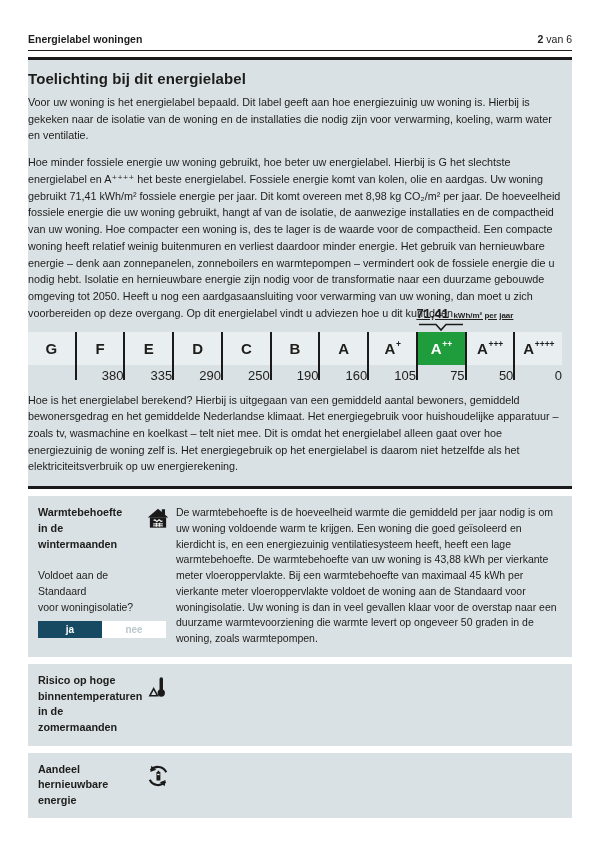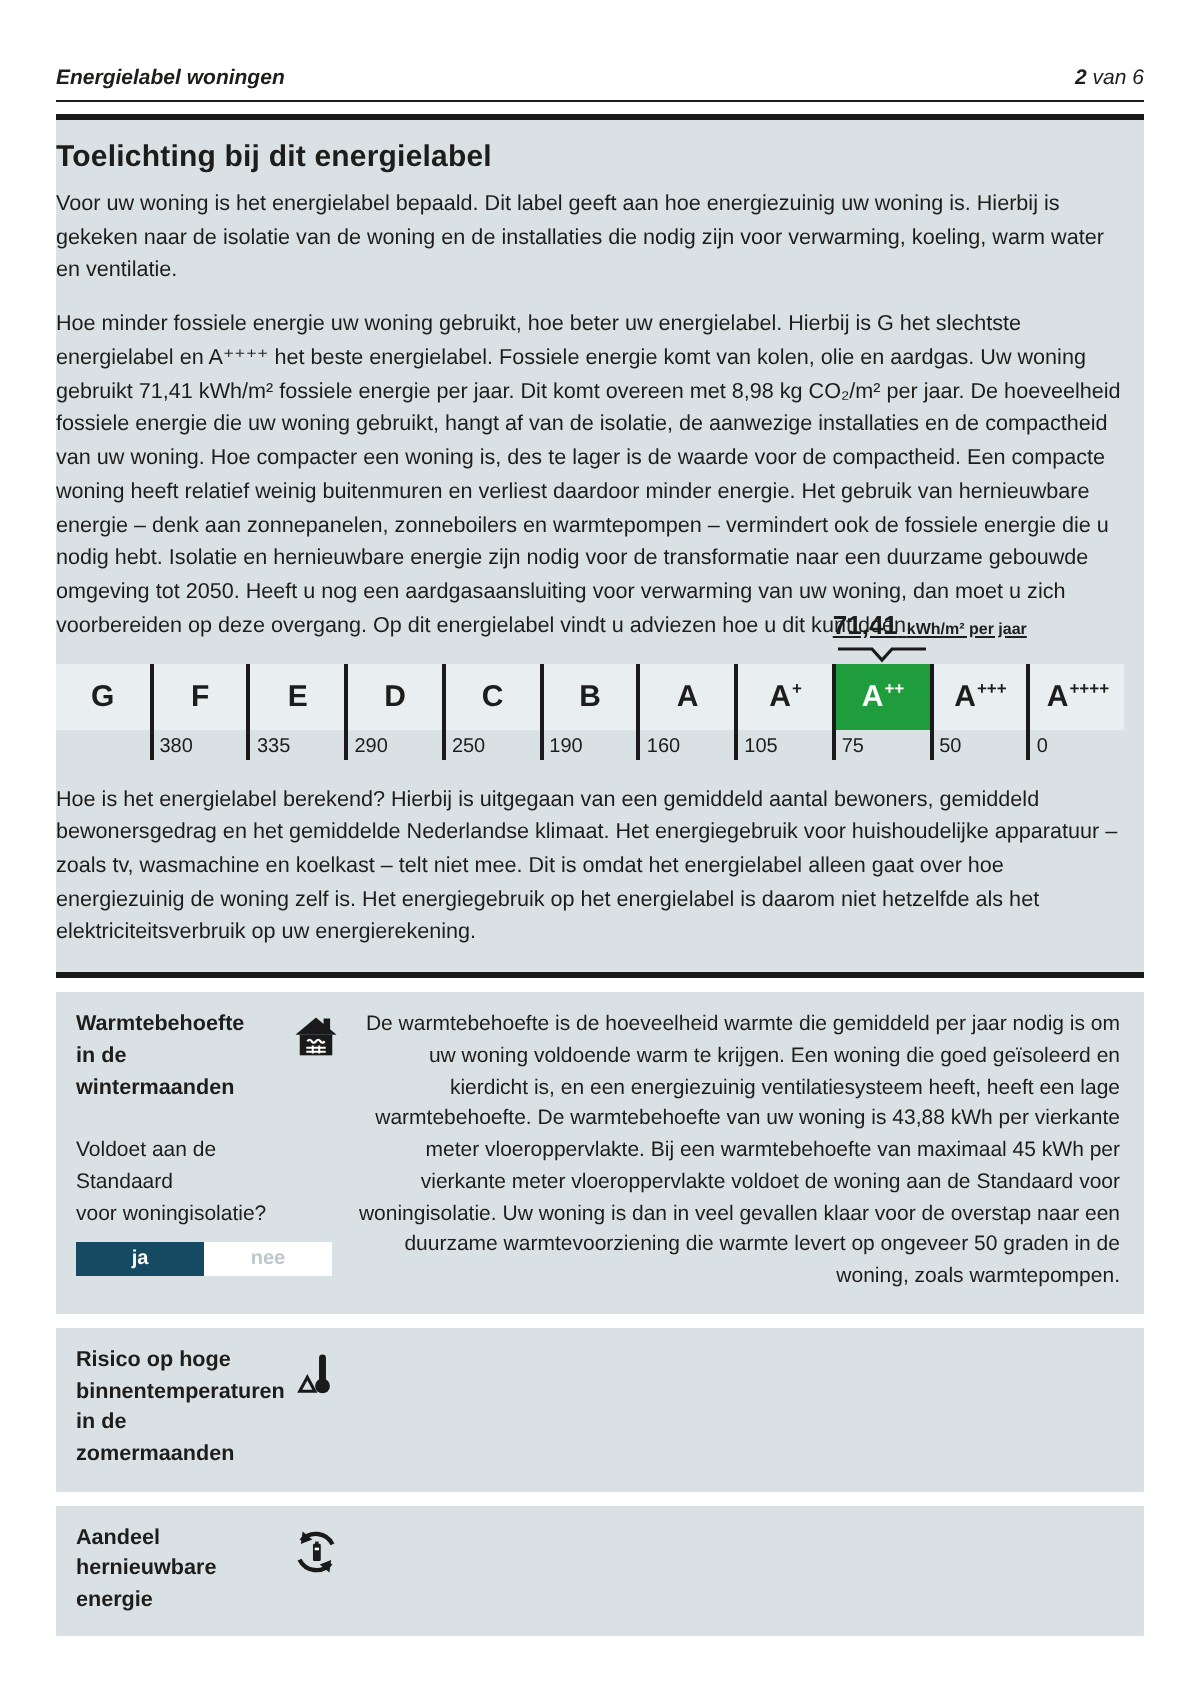--- a/index.html
+++ b/index.html
@@ -6,21 +6,21 @@
   body{
     width:600px;height:848px;overflow:hidden;background:#ffffff;
     font-family:"Liberation Sans","DejaVu Sans",sans-serif;color:#1d1d1b;
     -webkit-font-smoothing:antialiased;
   }
   .page{padding:33px 28px 0 28px;}
 
   
   .doc-header{
     display:flex;justify-content:space-between;align-items:baseline;
-    font-size:10.5px;padding-bottom:5px;border-bottom:1px solid #1d1d1b;font-style:italic;
+    font-size:10.5px;padding-bottom:5px;border-bottom:1px solid #1d1d1b;
   }
   .doc-header .left{font-weight:bold;}
   .doc-header .pagenum{font-weight:bold;}
   .doc-header .pagesuffix{font-weight:normal;}
 
   
   .section-main{
     margin-top:6px;background:#dae1e4;
     border-top:3px solid #1a1a1a;border-bottom:3px solid #1a1a1a;
     padding:9px 10px 11px 0;
@@ -41,31 +41,31 @@
 
   .bands{display:flex;}
   .band{flex:1;border-left:2px solid #1a1a1a;}
   .band:first-child{border-left:none;}
   .band-letter{
     height:33px;background:#e9eef0;display:flex;align-items:center;justify-content:center;
     font-size:15px;font-weight:bold;
   }
   .band-letter sup{font-size:8.5px;line-height:0;position:relative;top:-4px;left:.5px;}
   .band.hl .band-letter{background:#1f9c3b;color:#ffffff;}
-  .band-num{height:15px;font-size:10px;padding:3px 0 0 3px;box-sizing:border-box;}
+  .band-num{height:15px;font-size:13px;padding:3px 0 0 3px;box-sizing:border-box;text-align:right;}
 
   
   .section{
     margin-top:7px;background:#dae1e4;
     padding:9px 12px 10px 10px;
     display:grid;grid-template-columns:102px 36px 1fr;column-gap:0;
   }
   .sec-title{font-weight:bold;font-size:10.8px;line-height:1.45;white-space:pre-line;}
   .sec-icon{display:flex;justify-content:center;padding-top:1px;}
-  .sec-body{font-size:10.5px;line-height:1.5;text-align:right;}
+  .sec-body{font-size:10.5px;line-height:1.5;}
 
   .question{margin-top:16px;font-size:10.5px;line-height:1.5;white-space:pre-line;}
   .toggle{margin-top:6px;display:flex;width:128px;height:17px;font-size:10px;font-weight:bold;}
   .toggle .yes{flex:1;background:#164a63;color:#ffffff;display:flex;align-items:center;justify-content:center;}
   .toggle .no{flex:1;background:#ffffff;color:#bcc8cd;display:flex;align-items:center;justify-content:center;}
 
   svg .ink{fill:#1a1a1a;}
   svg .stroke-ink{stroke:#1a1a1a;fill:none;}
 </style>
 </head>

